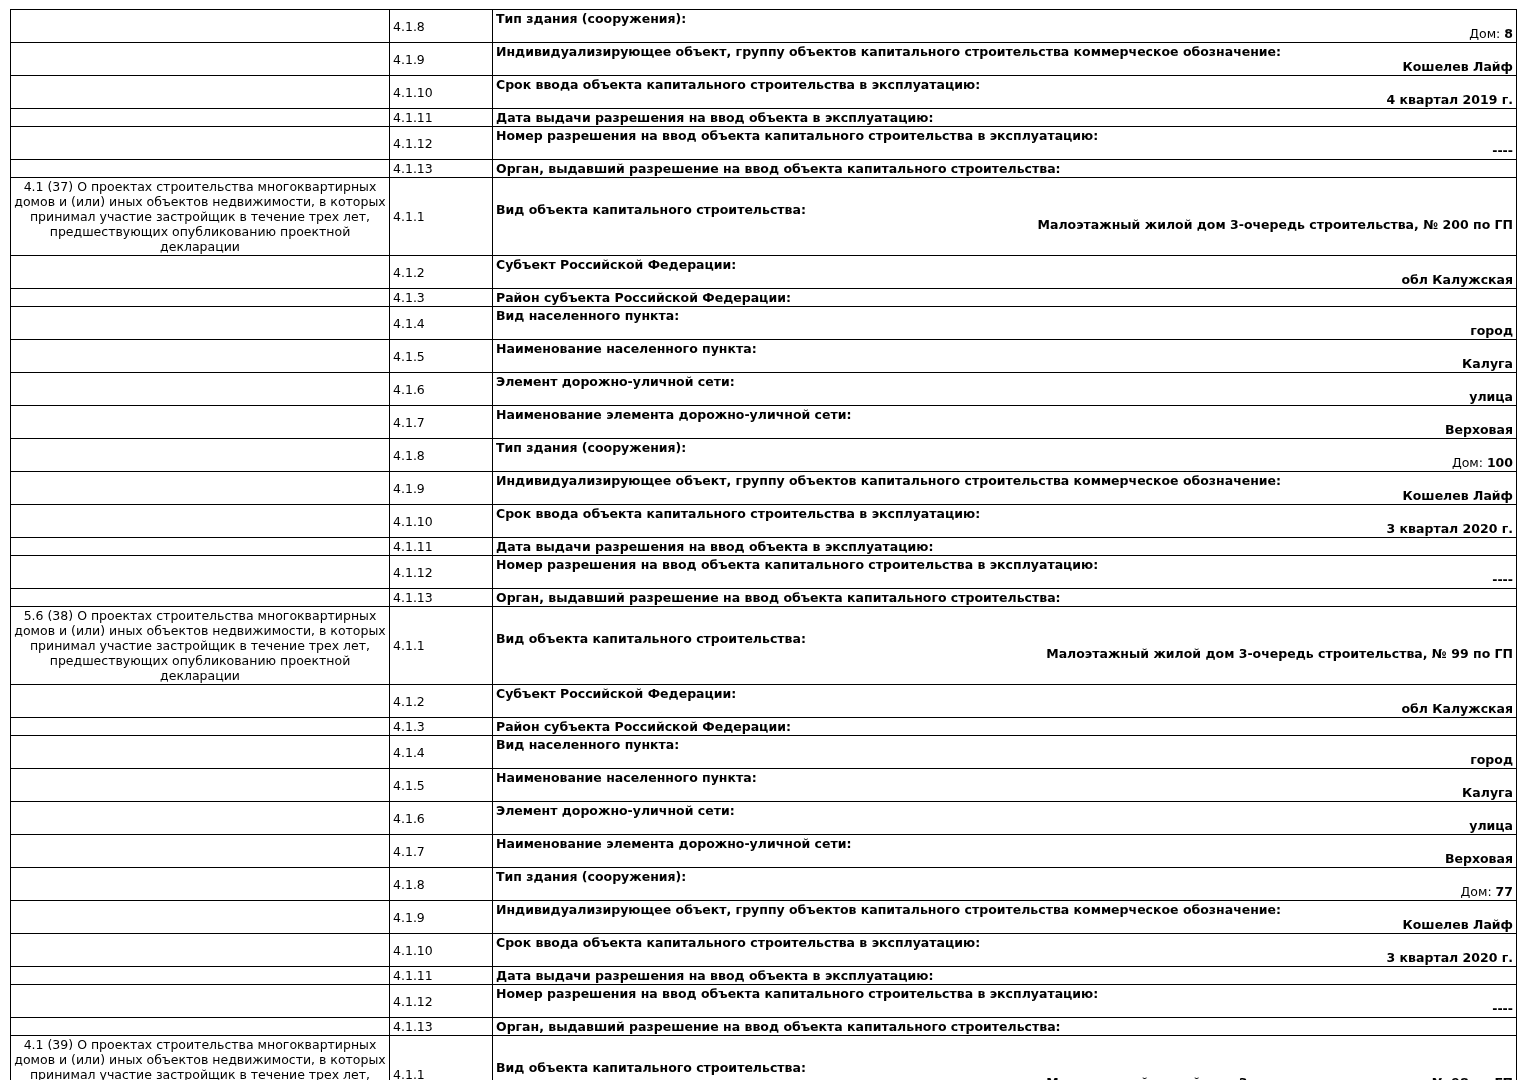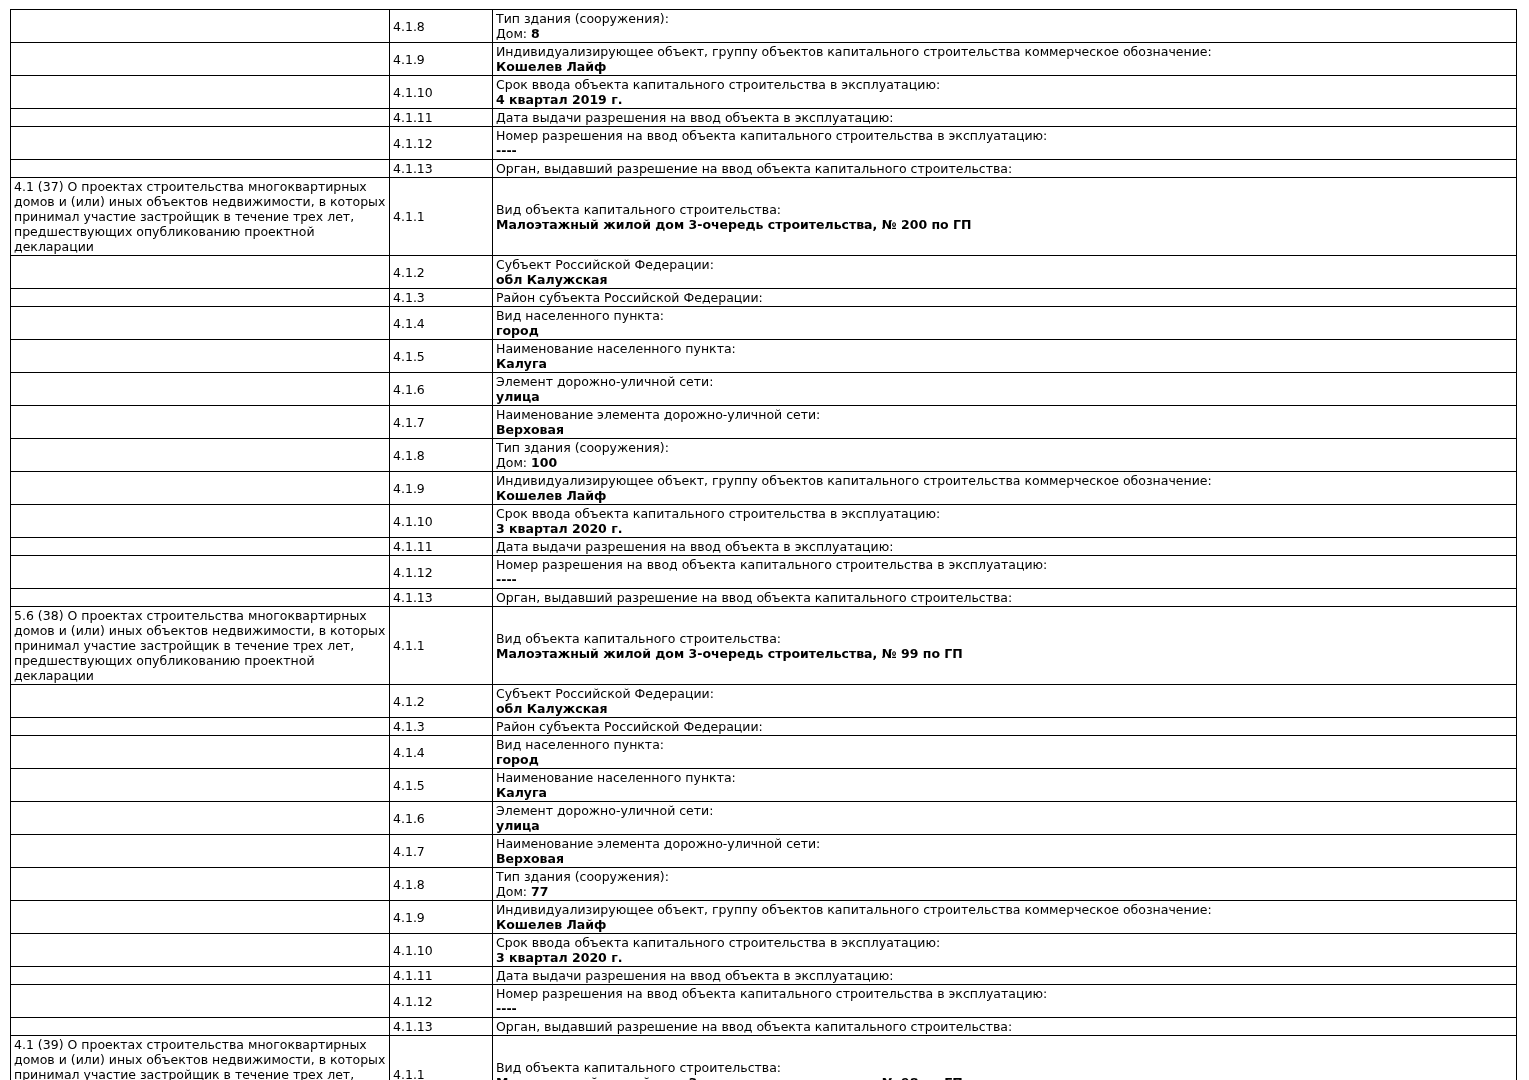--- a/index.html
+++ b/index.html
@@ -28,31 +28,33 @@
   table.decl td {
     border: 1px solid #000000;
     padding: 1px 3px;
     vertical-align: middle;
     overflow: hidden;
     word-wrap: break-word;
   }
   td.col-section {
     width: 372px;
     vertical-align: middle;
+    text-align: center;
   }
   td.col-num {
     width: 96px;
   }
   td.col-content {
   }
   .field-label {
-    font-weight: normal;
+    font-weight: bold;
   }
   .field-value {
     font-weight: bold;
+    text-align: right;
   }
   .field-value .plain {
     font-weight: normal;
   }
 </style>
 </head>
 <body>
 
 <div class="doc-wrap">
   <table class="decl">

